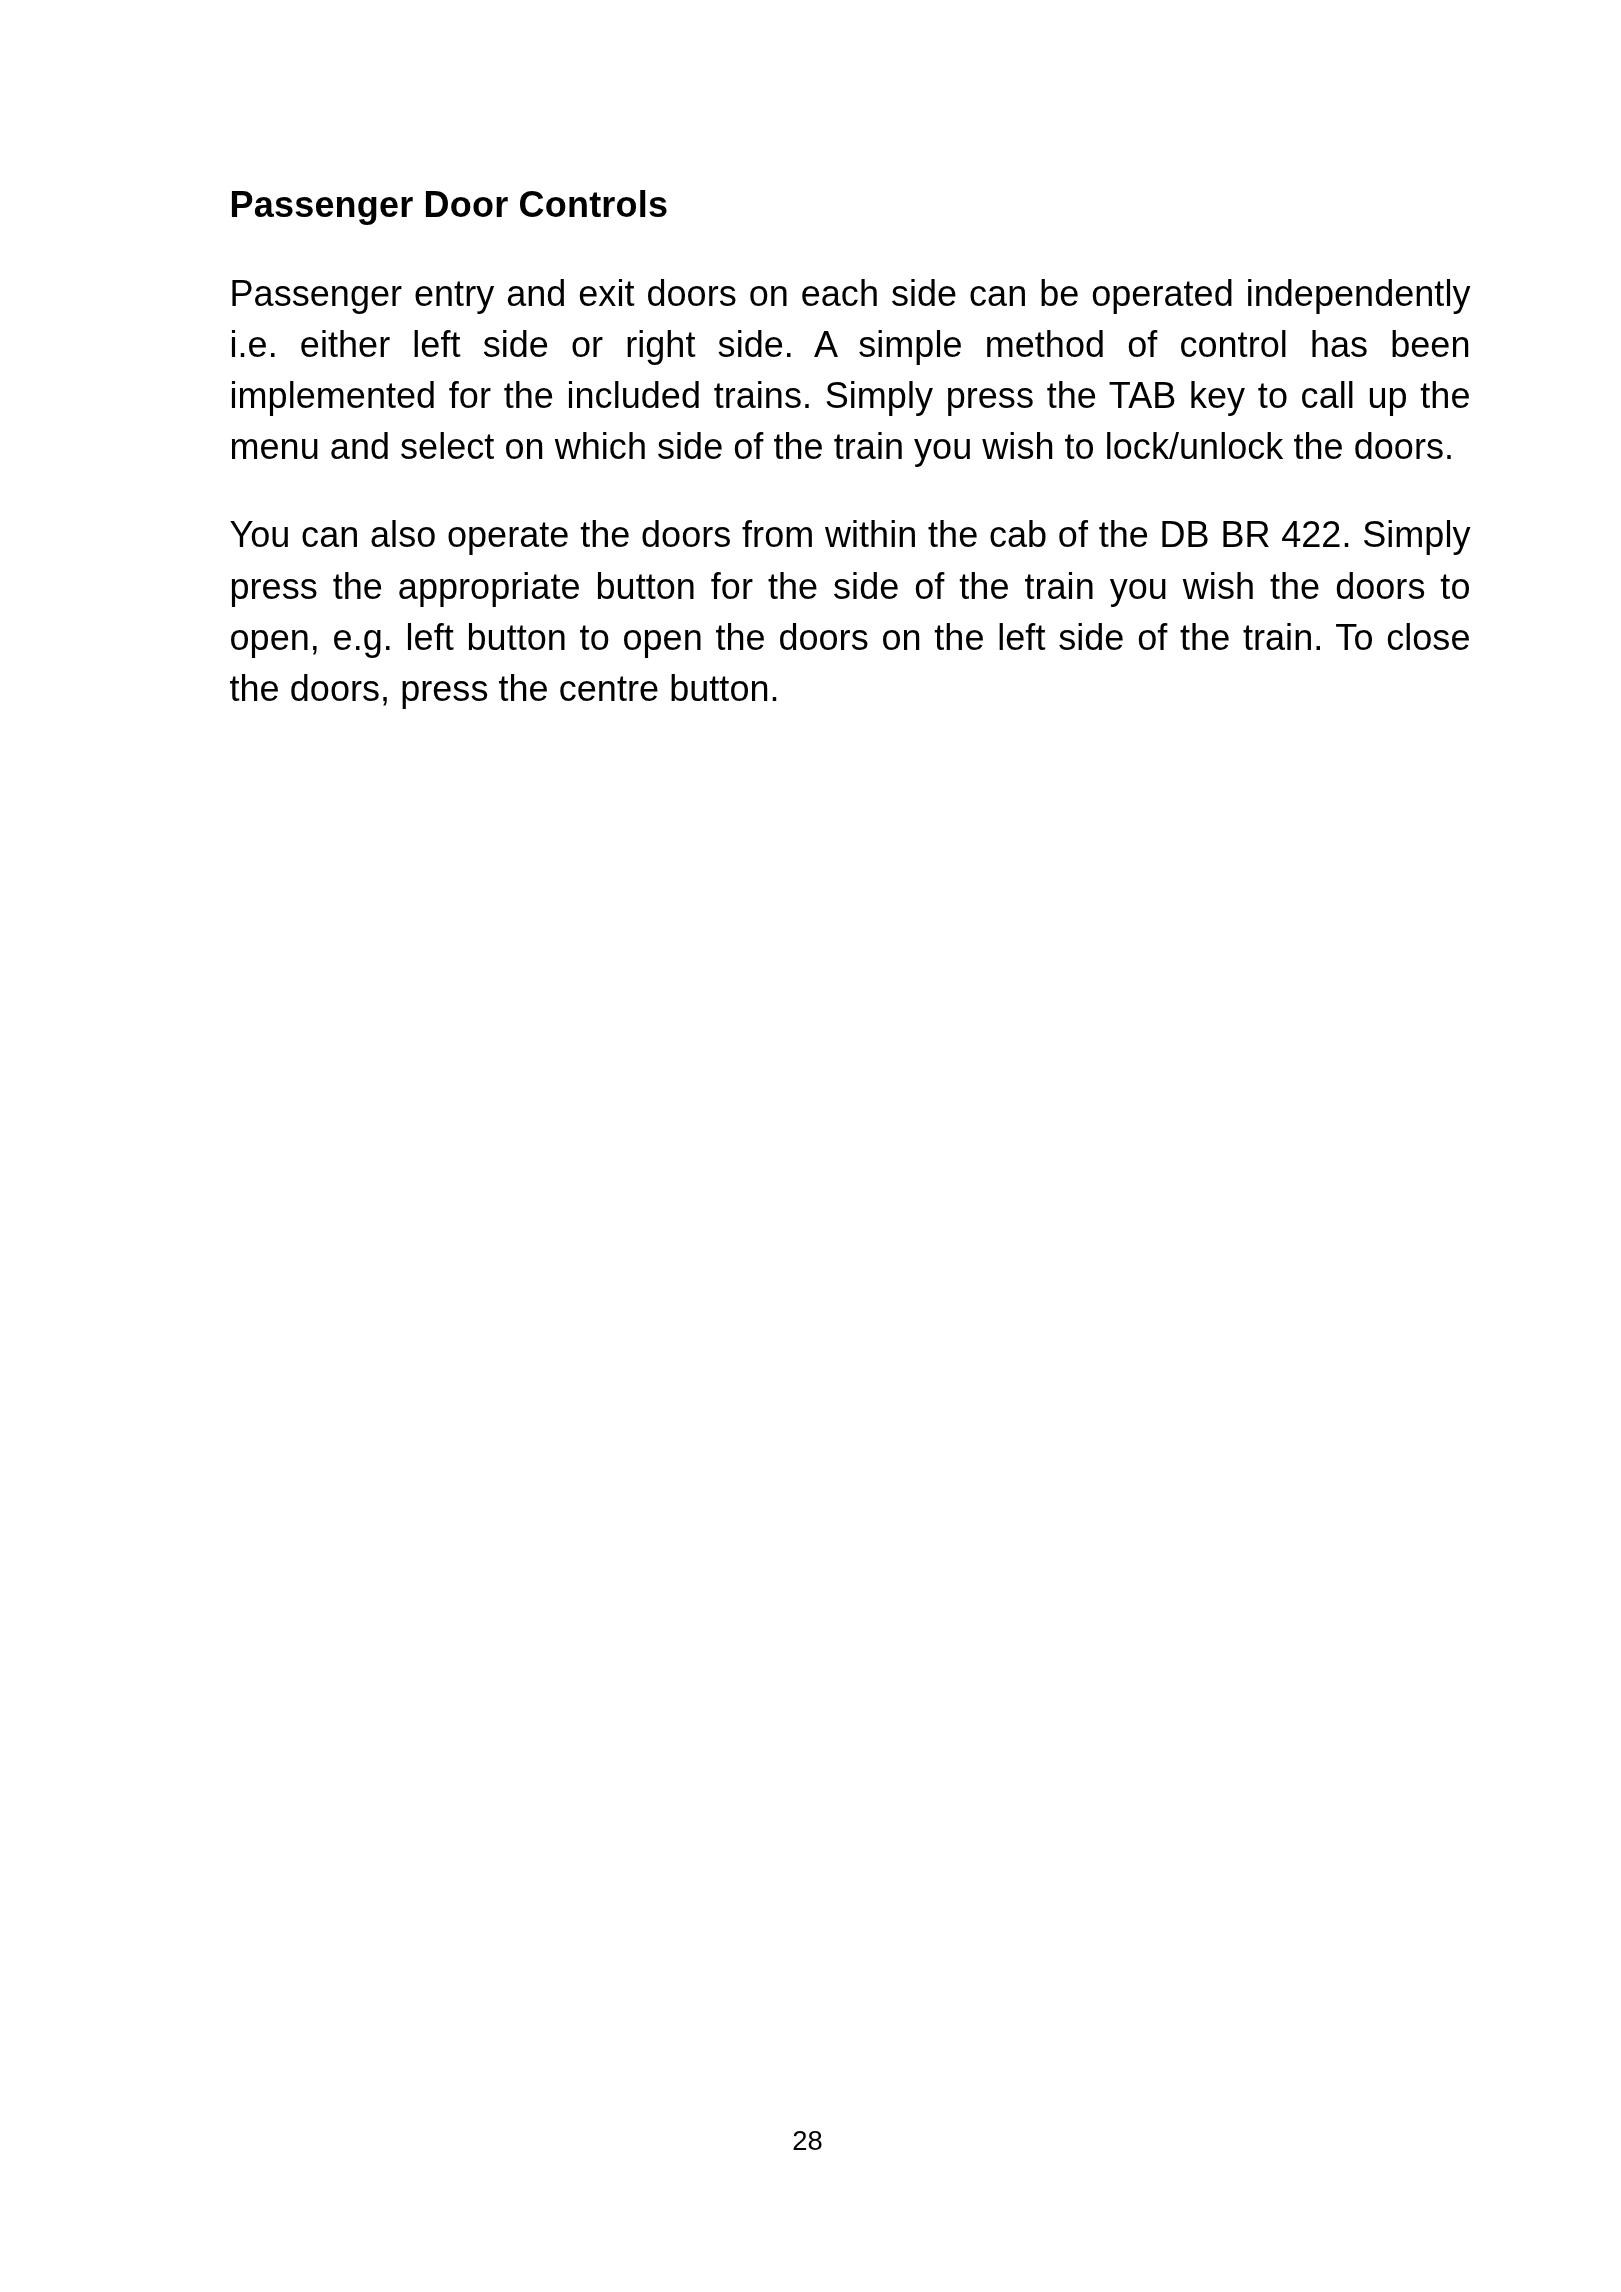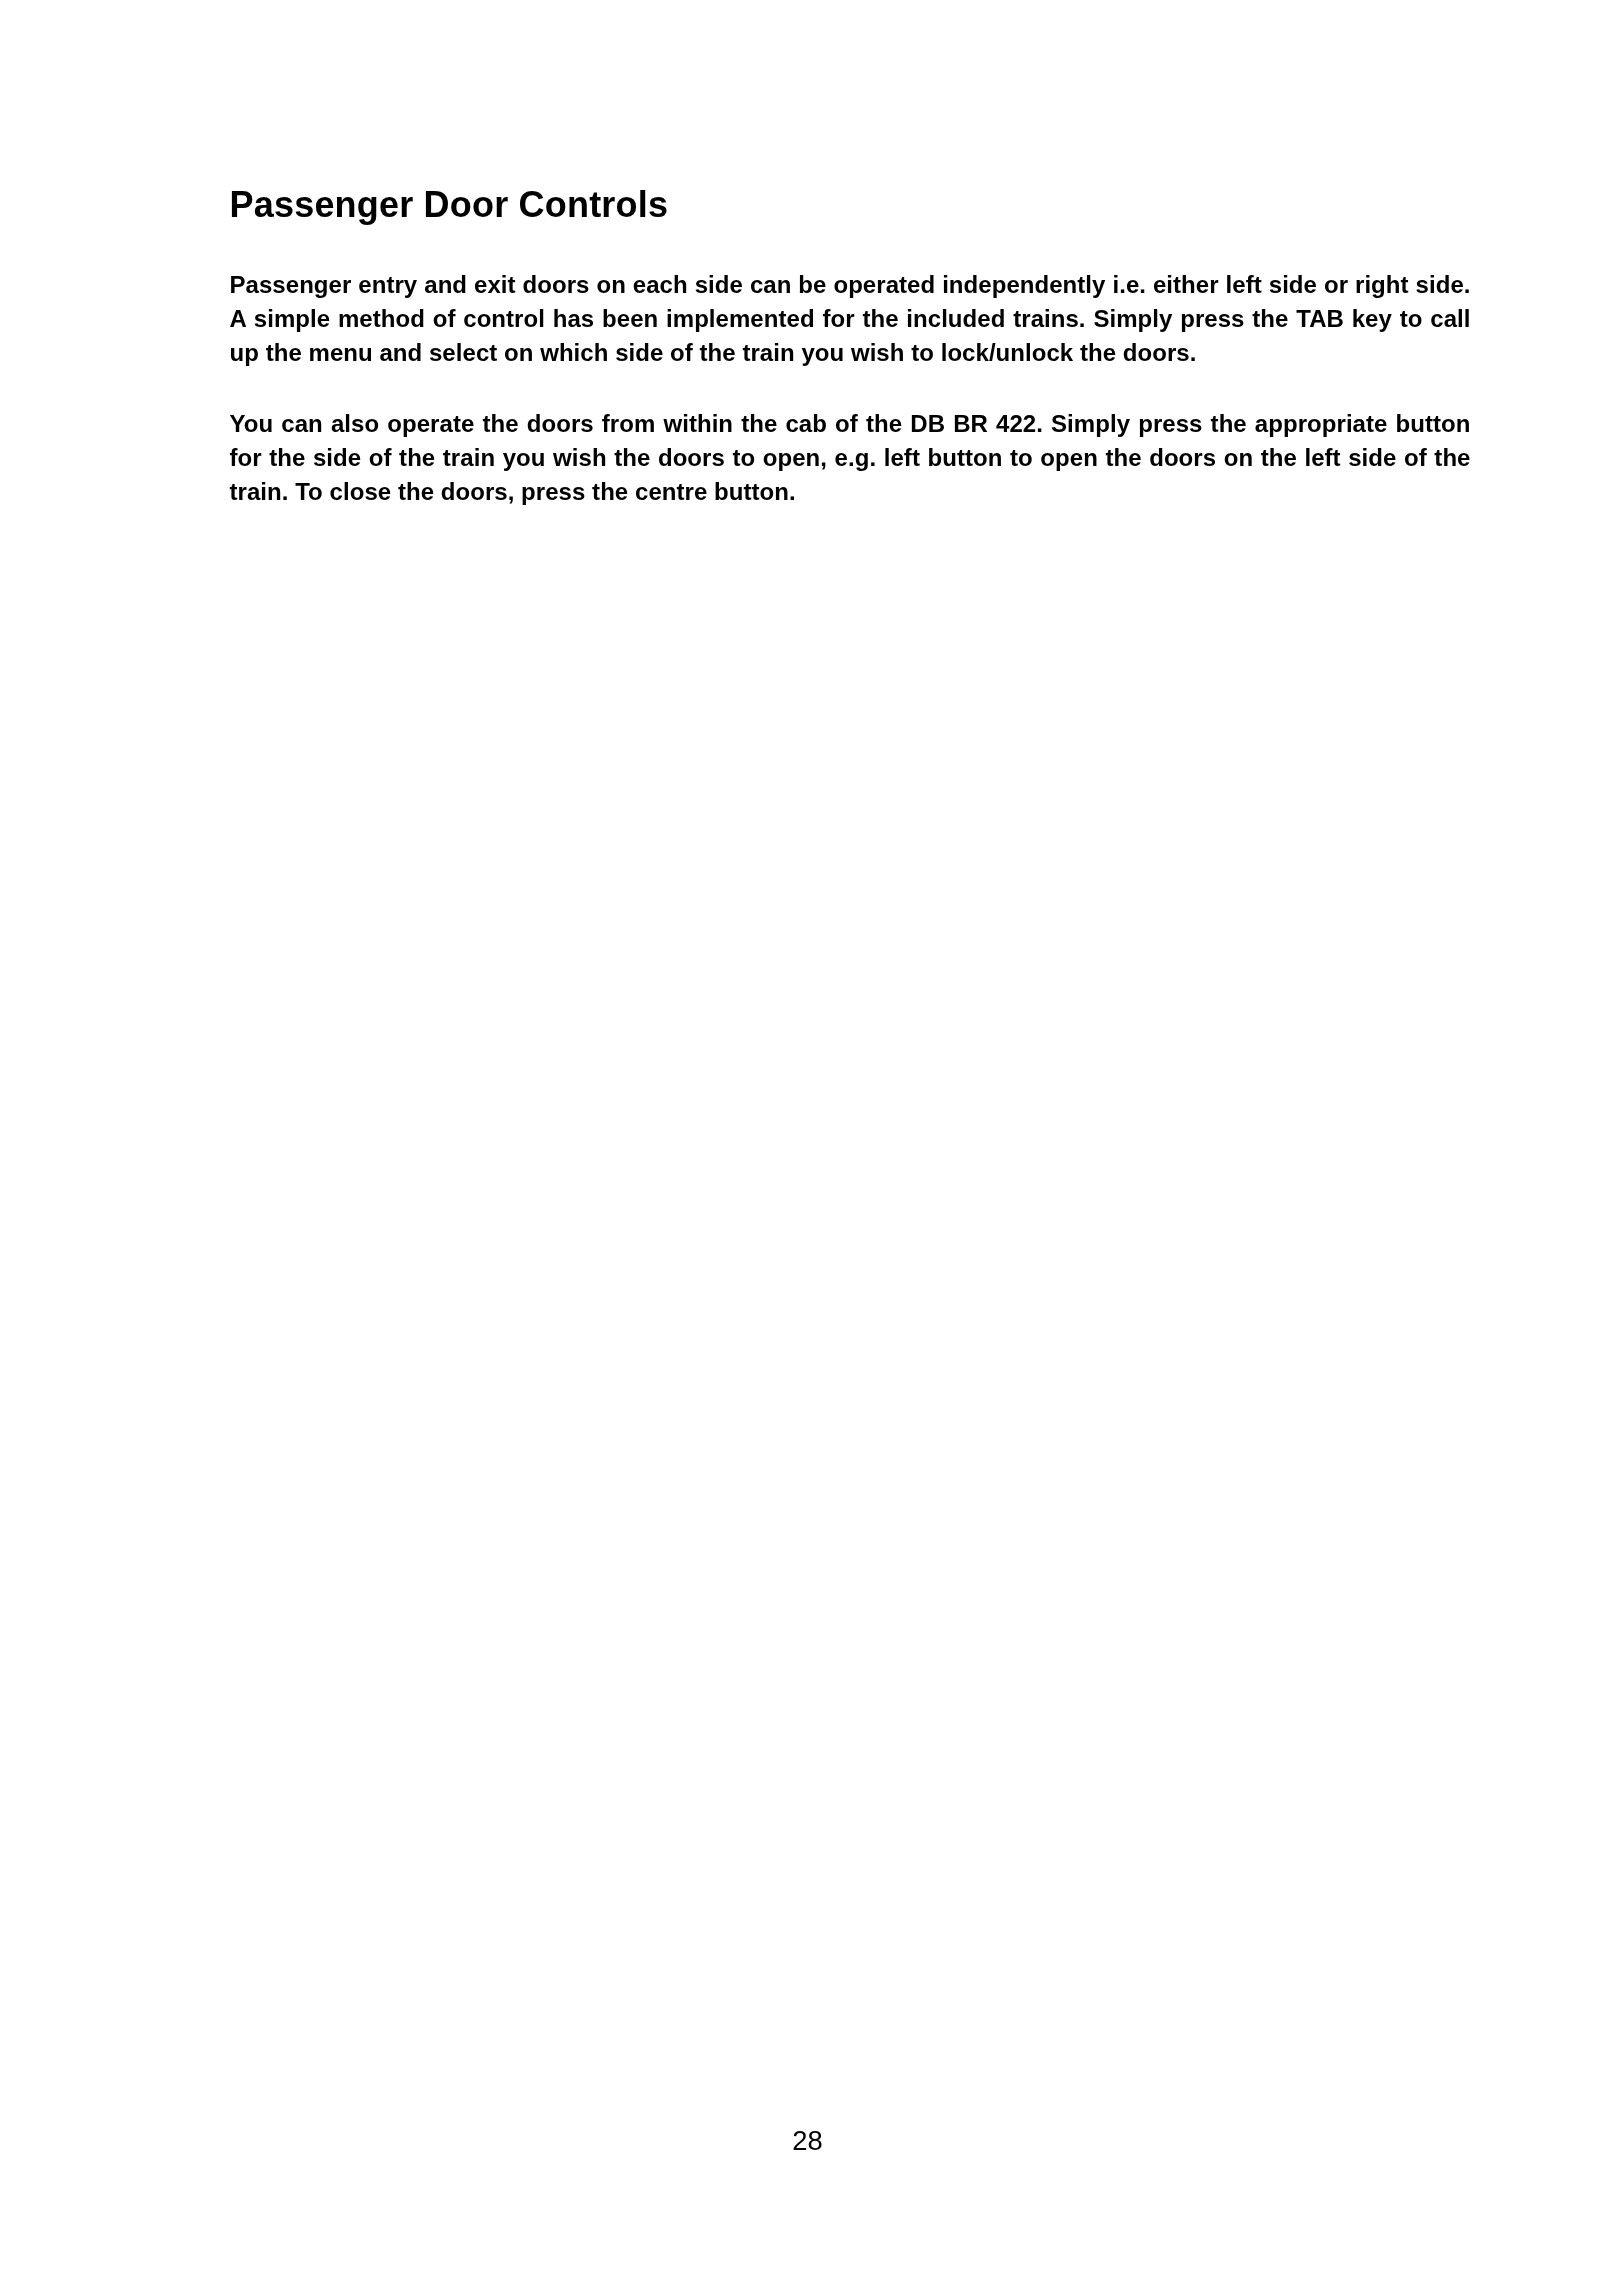--- a/index.html
+++ b/index.html
@@ -27,27 +27,26 @@
     width: 1241px;
   }
   .doc-title {
     font-size: 36px;
     font-weight: bold;
     line-height: 1.25;
     letter-spacing: 0.2px;
     margin: 0 0 41px 0;
   }
   .para {
-    font-size: 24px;
+    font-size: 36px;
     line-height: 1.42;
     text-align: justify;
     text-justify: inter-word;
     margin: 0 0 37px 0;
     letter-spacing: 0.05px;
-    font-weight: bold;
   }
   .para:last-child {
     margin-bottom: 16px;
   }
   .page-number {
     position: absolute;
     left: 0;
     right: 6px;
     top: 2125px;
     text-align: center;

